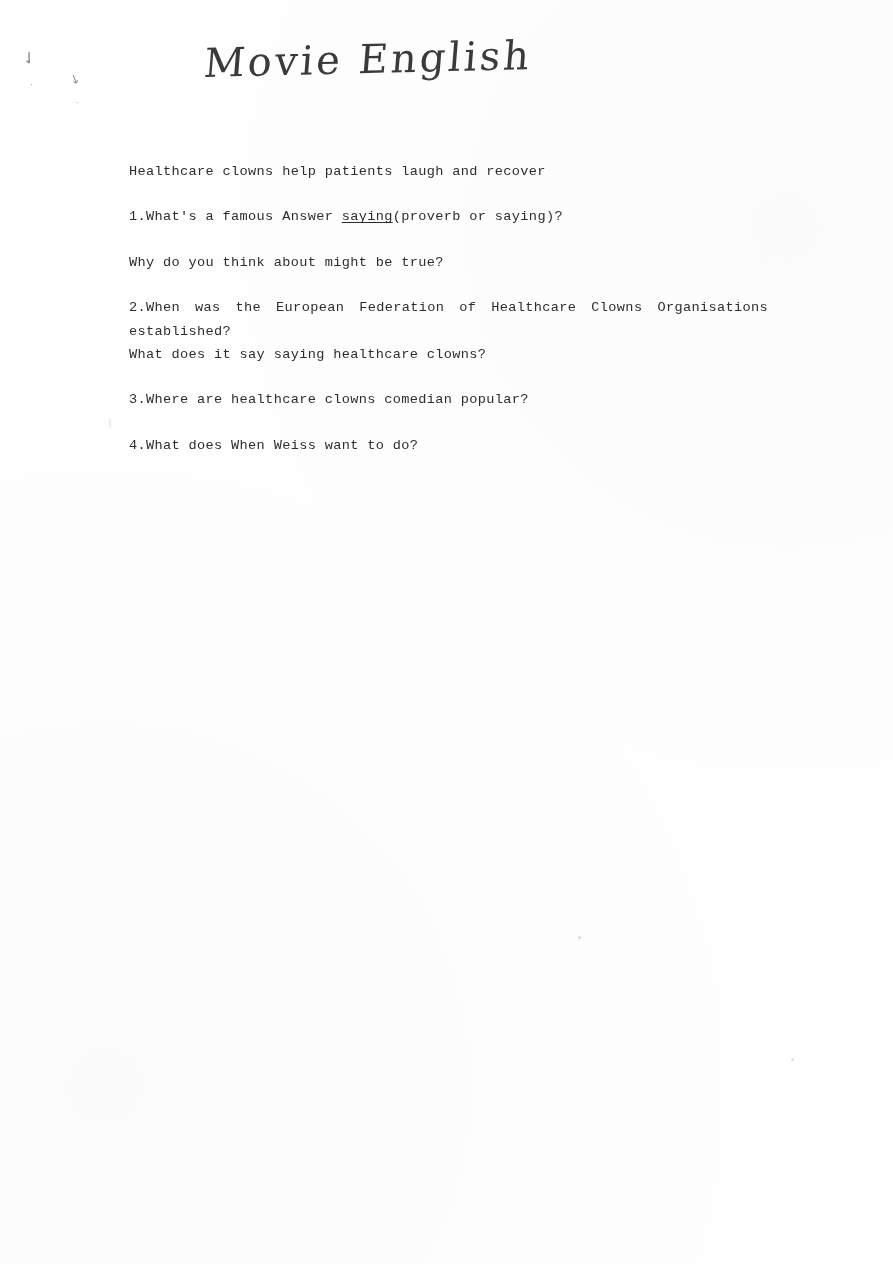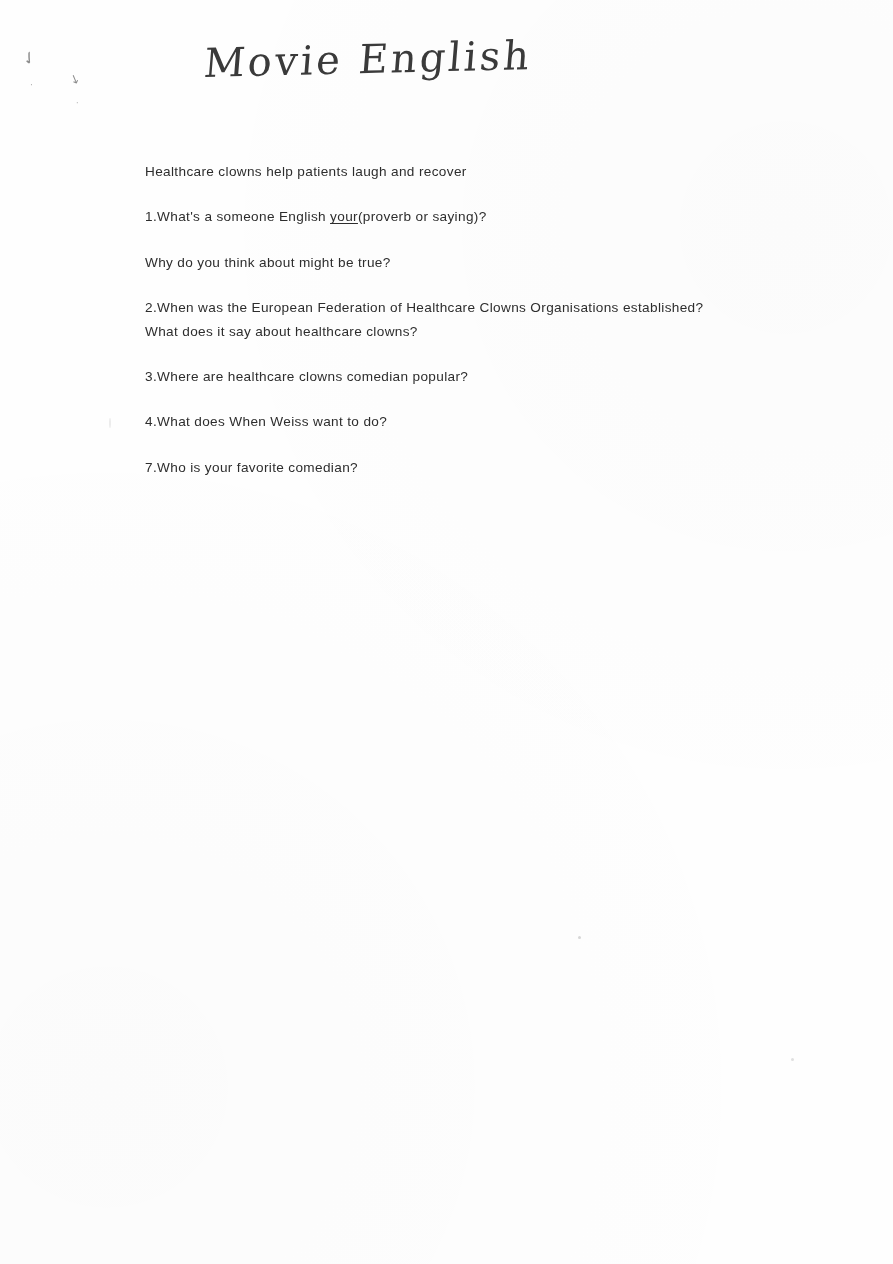--- a/index.html
+++ b/index.html
@@ -58,26 +58,25 @@
   }
   .speck-1 { left: 578px; top: 936px; width: 3px; height: 3px; }
   .speck-2 { left: 791px; top: 1058px; width: 3px; height: 3px; background:#e0e0e0; }
   .speck-3 { left: 109px; top: 418px; width: 2px; height: 10px; background:#ececec; }
 
   .content {
     position: absolute;
     left: 129px;
     top: 160px;
     width: 639px;
-    font-family: Liberation Sans, sans-serif;
+    font-family: Liberation Mono, monospace;
     font-size: 13.6px;
     line-height: 1.72;
     color: #2d2d2d;
     letter-spacing: 0.35px;
-    margin-left: 16px;
   }
 
   .block {
     margin: 0 0 22px 0;
   }
   .block.tight {
     margin-bottom: 0;
   }
   .line {
     margin: 0;
@@ -111,40 +110,37 @@
   <div class="speck speck-2"></div>
   <div class="speck speck-3"></div>
 
   <div class="content">
 
     <div class="block">
       <p class="line">Healthcare clowns help patients laugh and recover</p>
     </div>
 
     <div class="block">
-      <p class="line"><span>1.</span><span>What's a someone English </span><span class="underline">your</span><span>(proverb or saying)?</span></p>
+      <p class="line"><span>1.</span><span>What's a famous Answer </span><span class="underline">saying</span><span>(proverb or saying)?</span></p>
     </div>
 
     <div class="block">
       <p class="line">Why do you think about might be true?</p>
     </div>
 
     <div class="block">
       <p class="line justified"><span>2.</span><span>When was the European Federation of Healthcare Clowns Organisations established?</span></p>
-      <p class="line">What does it say about healthcare clowns?</p>
+      <p class="line">What does it say saying healthcare clowns?</p>
     </div>
 
     <div class="block">
       <p class="line"><span>3.</span><span>Where are healthcare clowns comedian popular?</span></p>
     </div>
 
     <div class="block">
       <p class="line"><span>4.</span><span>What does When Weiss want to do?</span></p>
     </div>
 
 
 
-    <div class="block tight">
-      <p class="line"><span>7.</span><span>Who is your favorite comedian?</span></p>
-    </div>
 
   </div>
 </div>
 
 </body></html>

